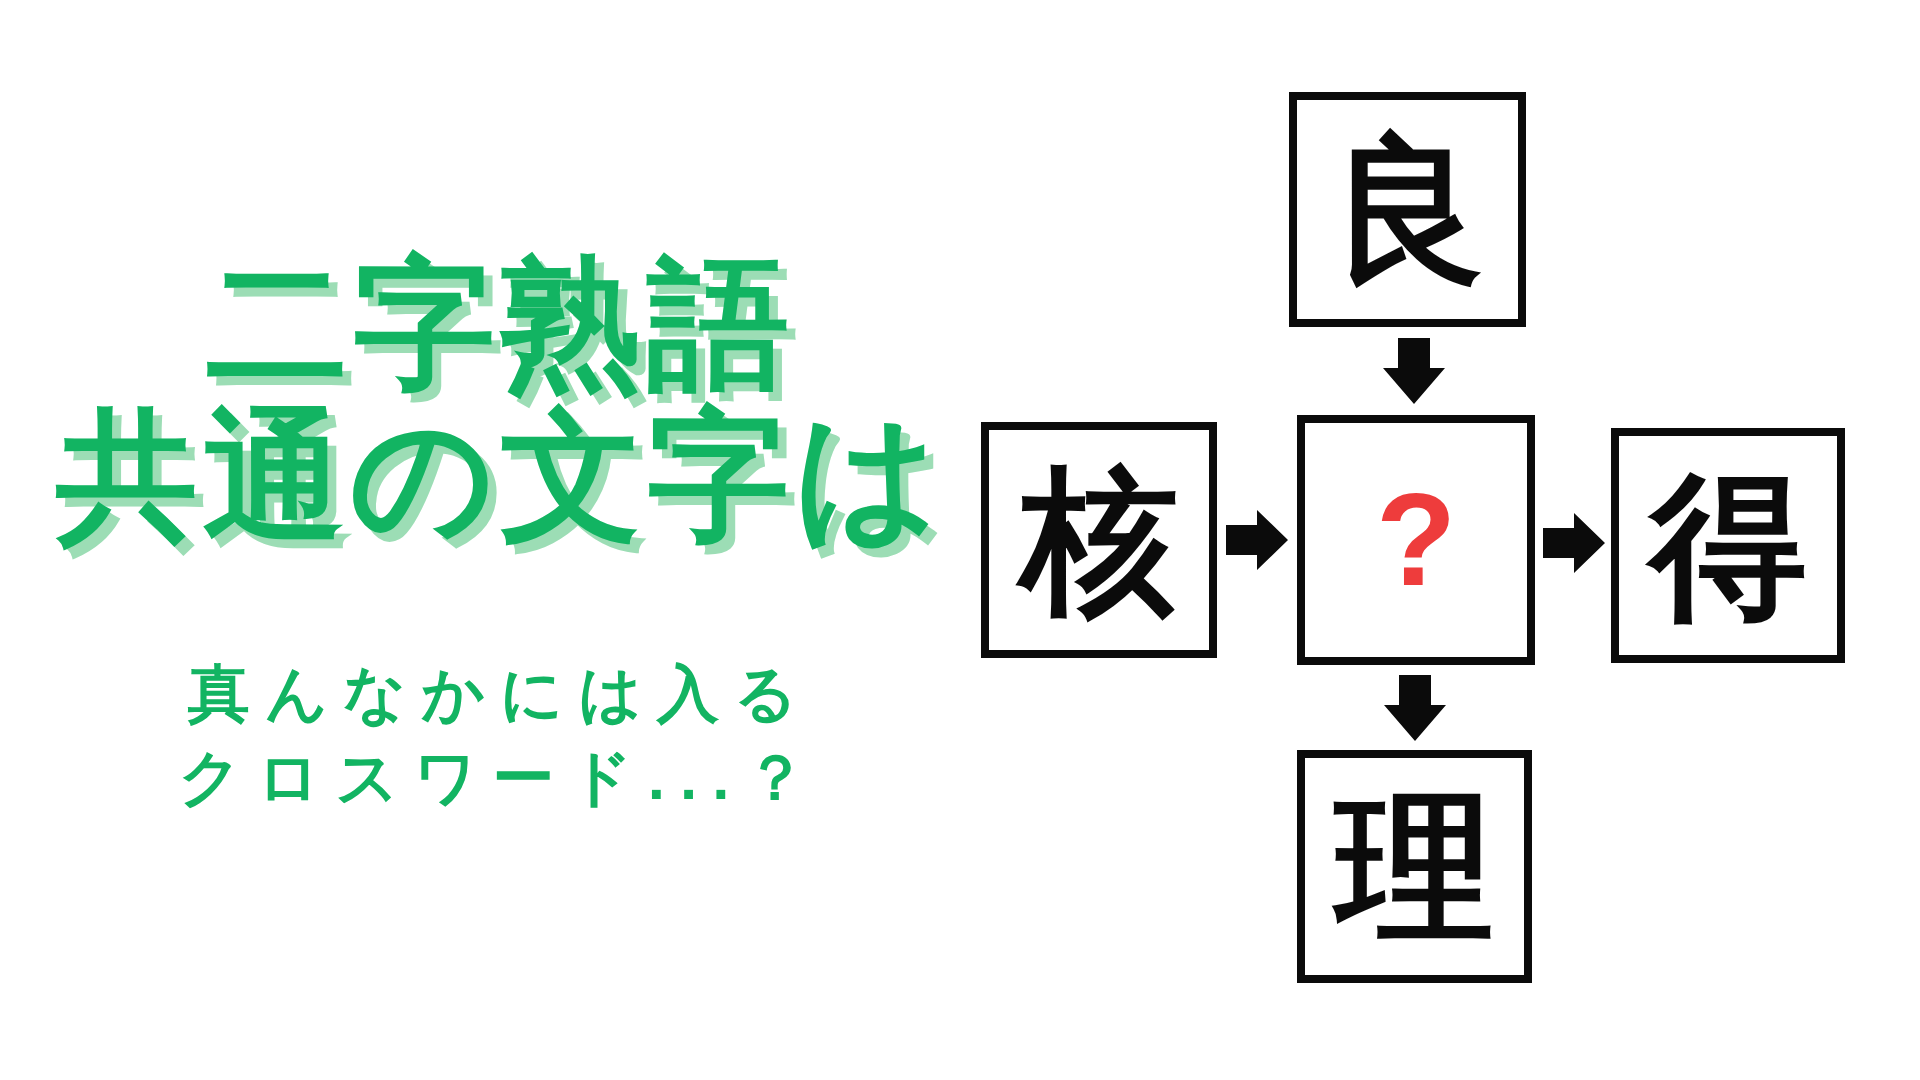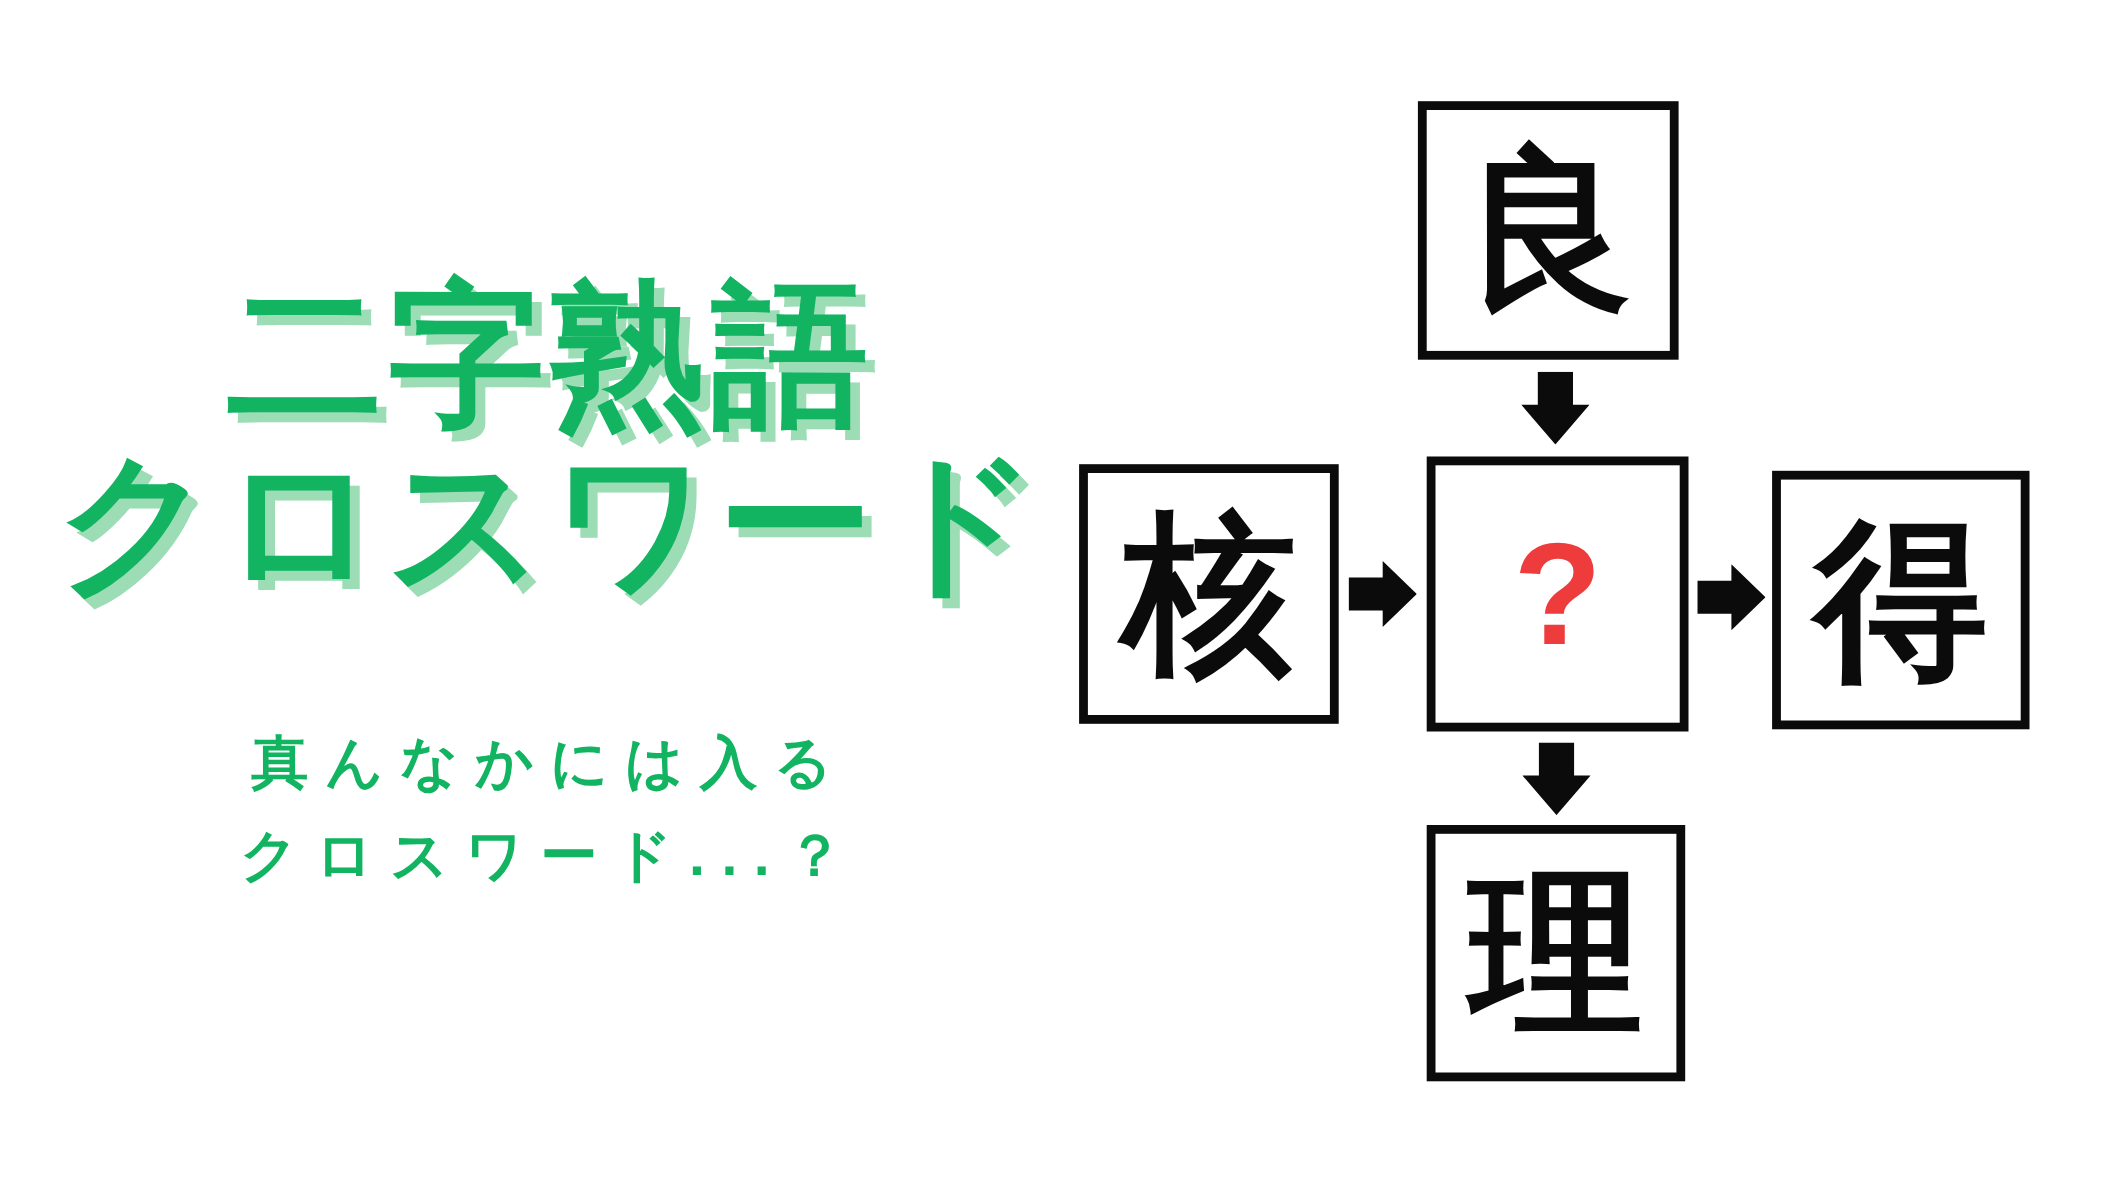--- a/index.html
+++ b/index.html
@@ -34,21 +34,21 @@
     font-weight:900;
     letter-spacing:5px;
     color:var(--green);
     text-shadow:9px 9px 0 var(--green-shadow);
     white-space:nowrap;
   }
   .subtitle{
     margin-top:100px;
   }
   .subtitle-line{
-    font-size:52px;
+    font-size:62px;
     line-height:84px;
     font-weight:900;
     letter-spacing:15px;
     color:var(--green);
     white-space:nowrap;
   }
 
   
   .puzzle{position:absolute;inset:0;}
   .cell{
@@ -84,21 +84,21 @@
   .arrow-down-2 {left:1384px; top:675px; width:62px; height:66px;}
 </style>
 </head>
 <body>
 
 <div class="poster">
 
   <header class="titles">
     <h1>
       <div class="title-line">二字熟語</div>
-      <div class="title-line">クロスワード</div>
+      <div class="title-line">共通の文字は</div>
     </h1>
     <div class="subtitle">
       <div class="subtitle-line">真んなかには入る</div>
       <div class="subtitle-line">クロスワード...？</div>
     </div>
   </header>
 
   <div class="puzzle">
 
     <div class="cell cell-top">

